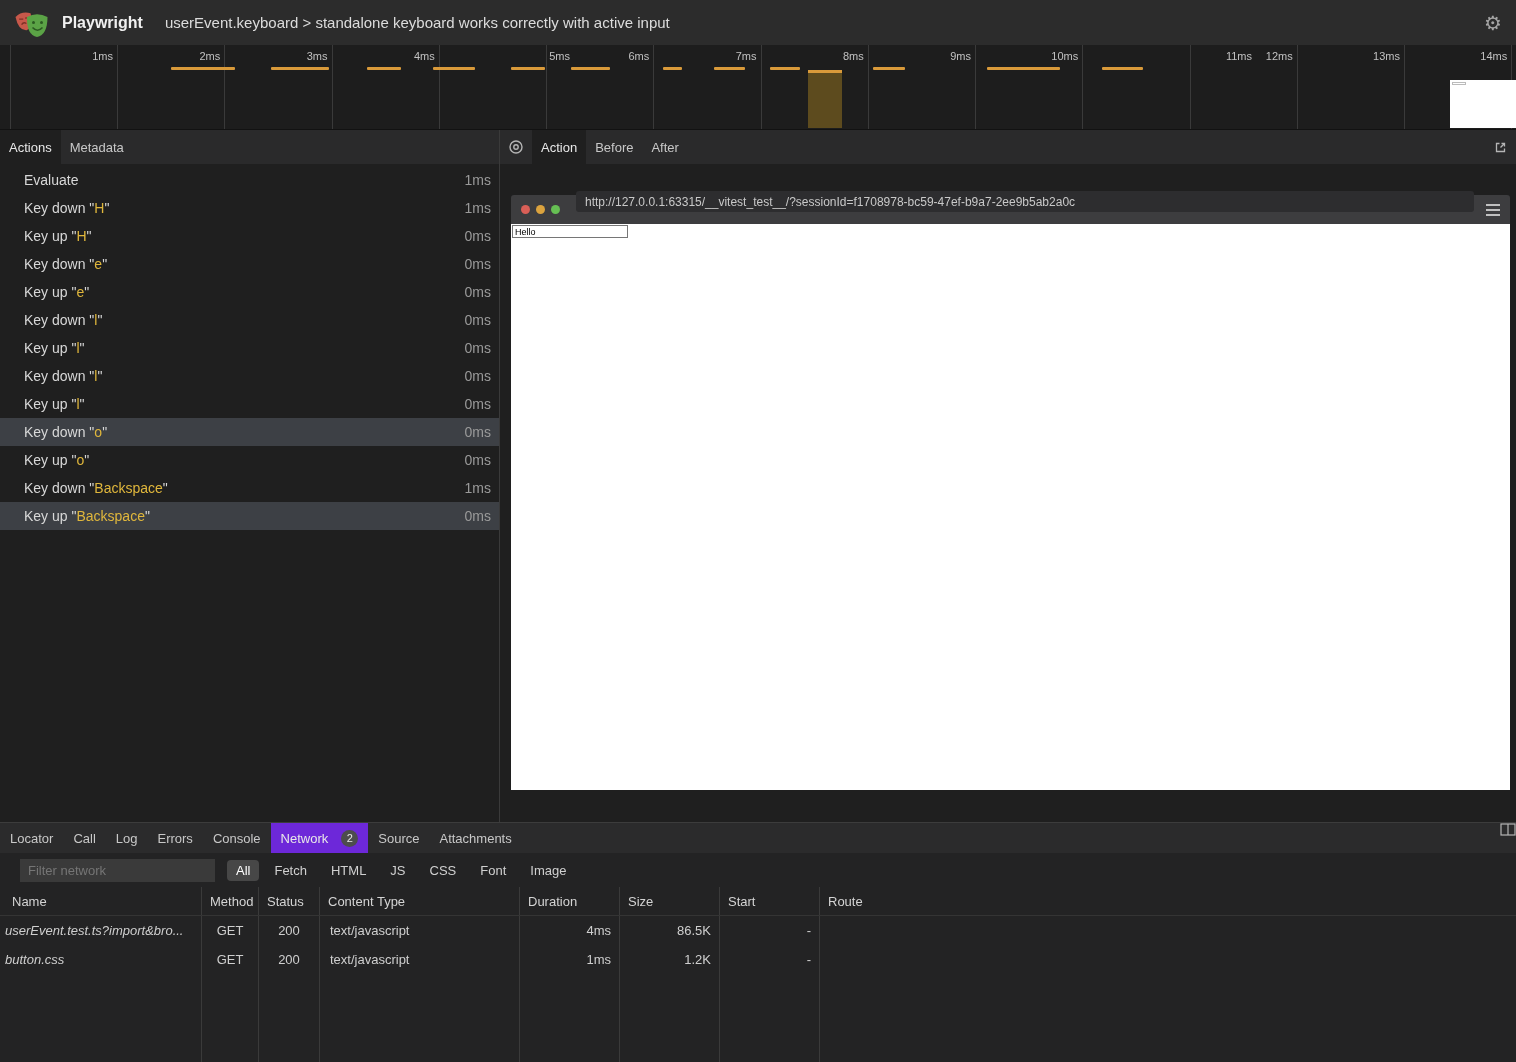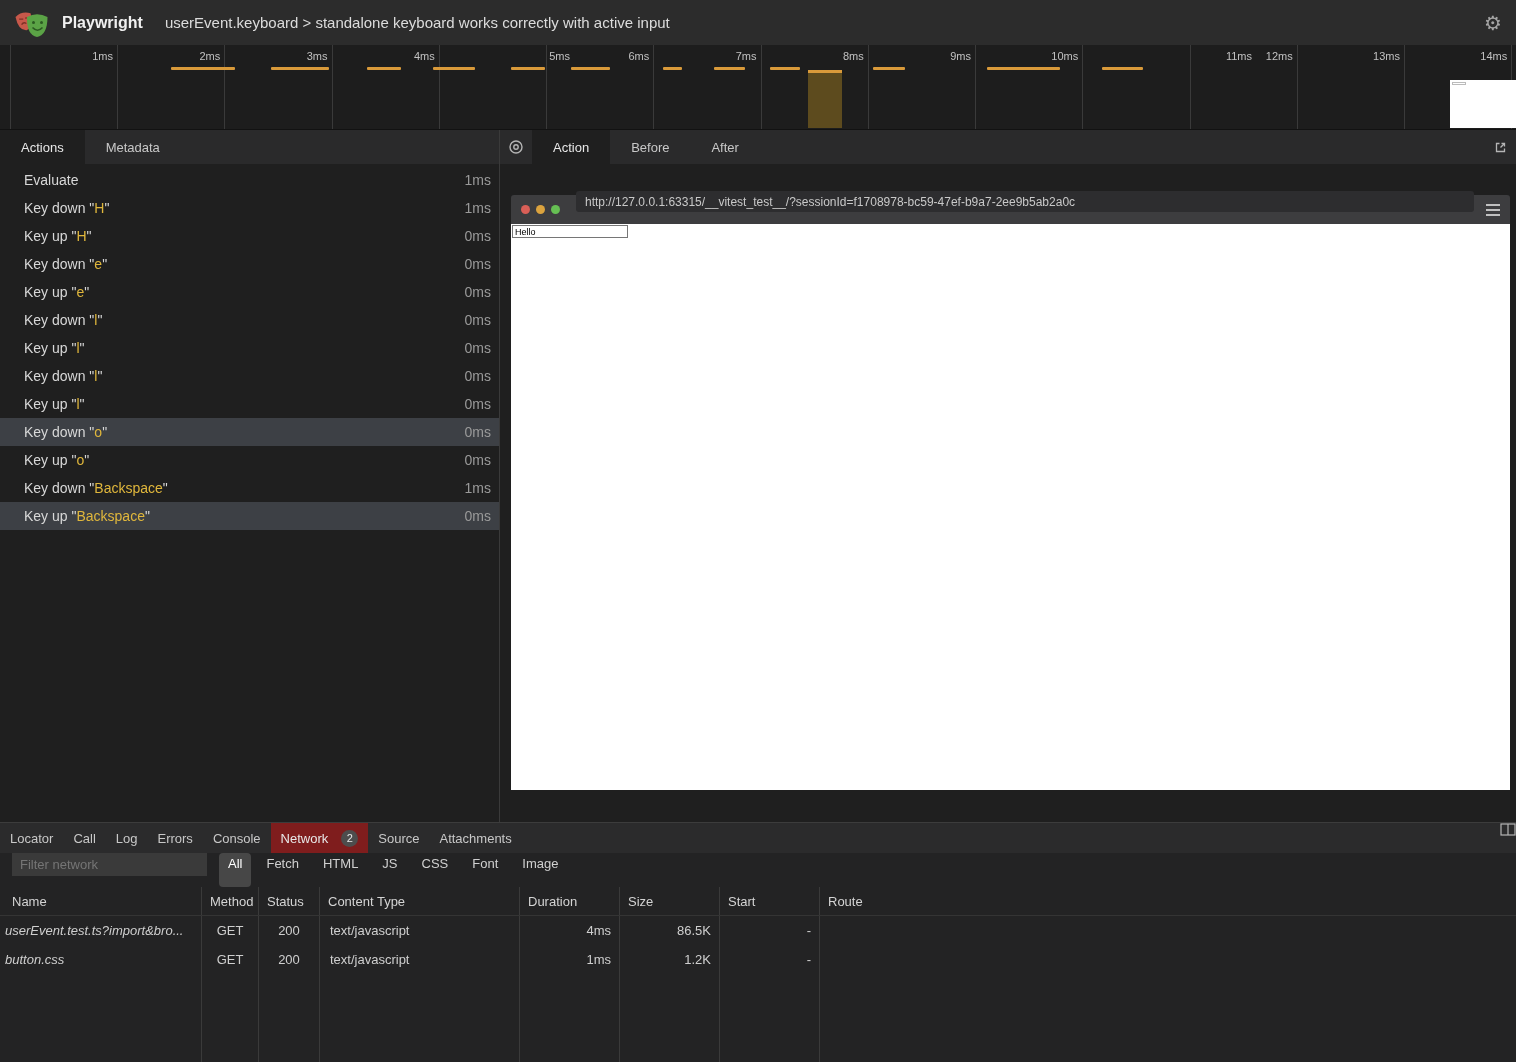--- a/index.html
+++ b/index.html
@@ -26,21 +26,21 @@
   .tl-bar { position:absolute; top:25px; height:58px; background:#5d4b1e; border-top:3px solid #d99a3a; }
   .tl-thumb { position:absolute; top:35px; height:48px; background:#ffffff; }
   .tl-thumb-input { position:absolute; top:2px; left:2px; width:14px; height:3px; border:1px solid #bbb; }
 
   
   .main { flex:1 1 auto; display:flex; min-height:0; }
   .left-panel { flex:0 0 500px; width:500px; border-right:1px solid #3a3a3a; display:flex; flex-direction:column; background:#1f1f1f; }
   .right-panel { flex:1 1 auto; display:flex; flex-direction:column; background:#1f1f1f; min-width:0; }
 
   .tabbar { flex:0 0 34px; height:34px; background:#2a2a2b; display:flex; align-items:stretch; font-size:13px; color:#c8c8c8; }
-  .tab { display:flex; align-items:center; padding:0 21px; cursor:pointer; white-space:nowrap; }
+  .tab { display:flex; align-items:center; padding:0 9px; cursor:pointer; white-space:nowrap; }
   .tab.sel { background:#1f1f1f; color:#e8e8e8; }
   .tabbar .icon-btn { display:flex; align-items:center; padding:0 8px; cursor:pointer; }
   .push-right { margin-left:auto; }
 
   
   .action-list { flex:1; padding-top:2px; overflow:hidden; }
   .action-row { height:28px; display:flex; align-items:center; padding:0 8px 0 24px; font-size:14px; color:#d8d8d8; cursor:pointer; }
   .action-row.hl { background:#3d4045; }
   .action-key { color:#e0b73c; }
   .action-dur { margin-left:auto; color:#9a9a9a; }
@@ -52,23 +52,23 @@
   .url-bar { flex:1; height:21px; background:#2d2d2f; border-radius:3px; margin:0 12px 16px 10px; display:flex; align-items:center; padding:0 9px; font-size:12px; color:#c9c9c9; white-space:nowrap; overflow:hidden; }
   .hamburger { display:flex; flex-direction:column; gap:3px; cursor:pointer; }
   .hamburger span { display:block; width:14px; height:2px; background:#c0c0c0; }
   .page { background:#ffffff; height:566px; position:relative; }
   .page-input { position:absolute; top:1px; left:1px; width:116px; height:13px; border:1px solid #767676; font-size:9px; padding:0 2px; font-family:"Liberation Sans",sans-serif; color:#000; }
 
   
   .bottom { flex:0 0 240px; background:#232324; border-top:1px solid #3c3c3c; display:flex; flex-direction:column; }
   .bottom-tabbar { flex:0 0 30px; background:#2b2b2c; display:flex; align-items:stretch; font-size:13px; color:#c8c8c8; }
   .btab { display:flex; align-items:center; gap:7px; padding:0 10px; cursor:pointer; }
-  .btab.sel { background:#7f1d1d; color:#e8e8e8;gap:13px; }
+  .btab.sel { background:#6d28d9; color:#e8e8e8;gap:13px; }
   .badge { width:17px; height:17px; border-radius:50%; background:#4d4d4d; color:#e8e8e8; font-size:11px; display:flex; align-items:center; justify-content:center; }
-  .filter-row { flex:0 0 34px; display:flex; padding:0 12px; }
+  .filter-row { flex:0 0 34px; display:flex; align-items:center; padding:0 20px; }
   .filter-input { width:195px; height:23px; background:#3a3a3a; border:none; outline:none; color:#d0d0d0; font-size:13px; padding:0 8px; font-family:"Liberation Sans",sans-serif; }
   .chips { display:flex; gap:6px; margin-left:12px; }
   .chip { padding:3px 9px; border-radius:4px; font-size:13px; color:#d0d0d0; cursor:pointer; }
   .chip.sel { background:#474747; color:#ffffff; }
 
   .net-table { flex:1; display:flex; flex-direction:column; font-size:13px; color:#cfcfcf; min-height:0; }
   .net-row { flex:0 0 29px; display:grid; grid-template-columns:202px 57px 61px 200px 100px 100px 100px 1fr; }
   .net-row > div { border-right:1px solid #3a3a3a; display:flex; align-items:center; overflow:hidden; white-space:nowrap; }
   .net-row > div:last-child { border-right:none; }
   .net-header { color:#d4d4d4; border-bottom:1px solid #343434; }

